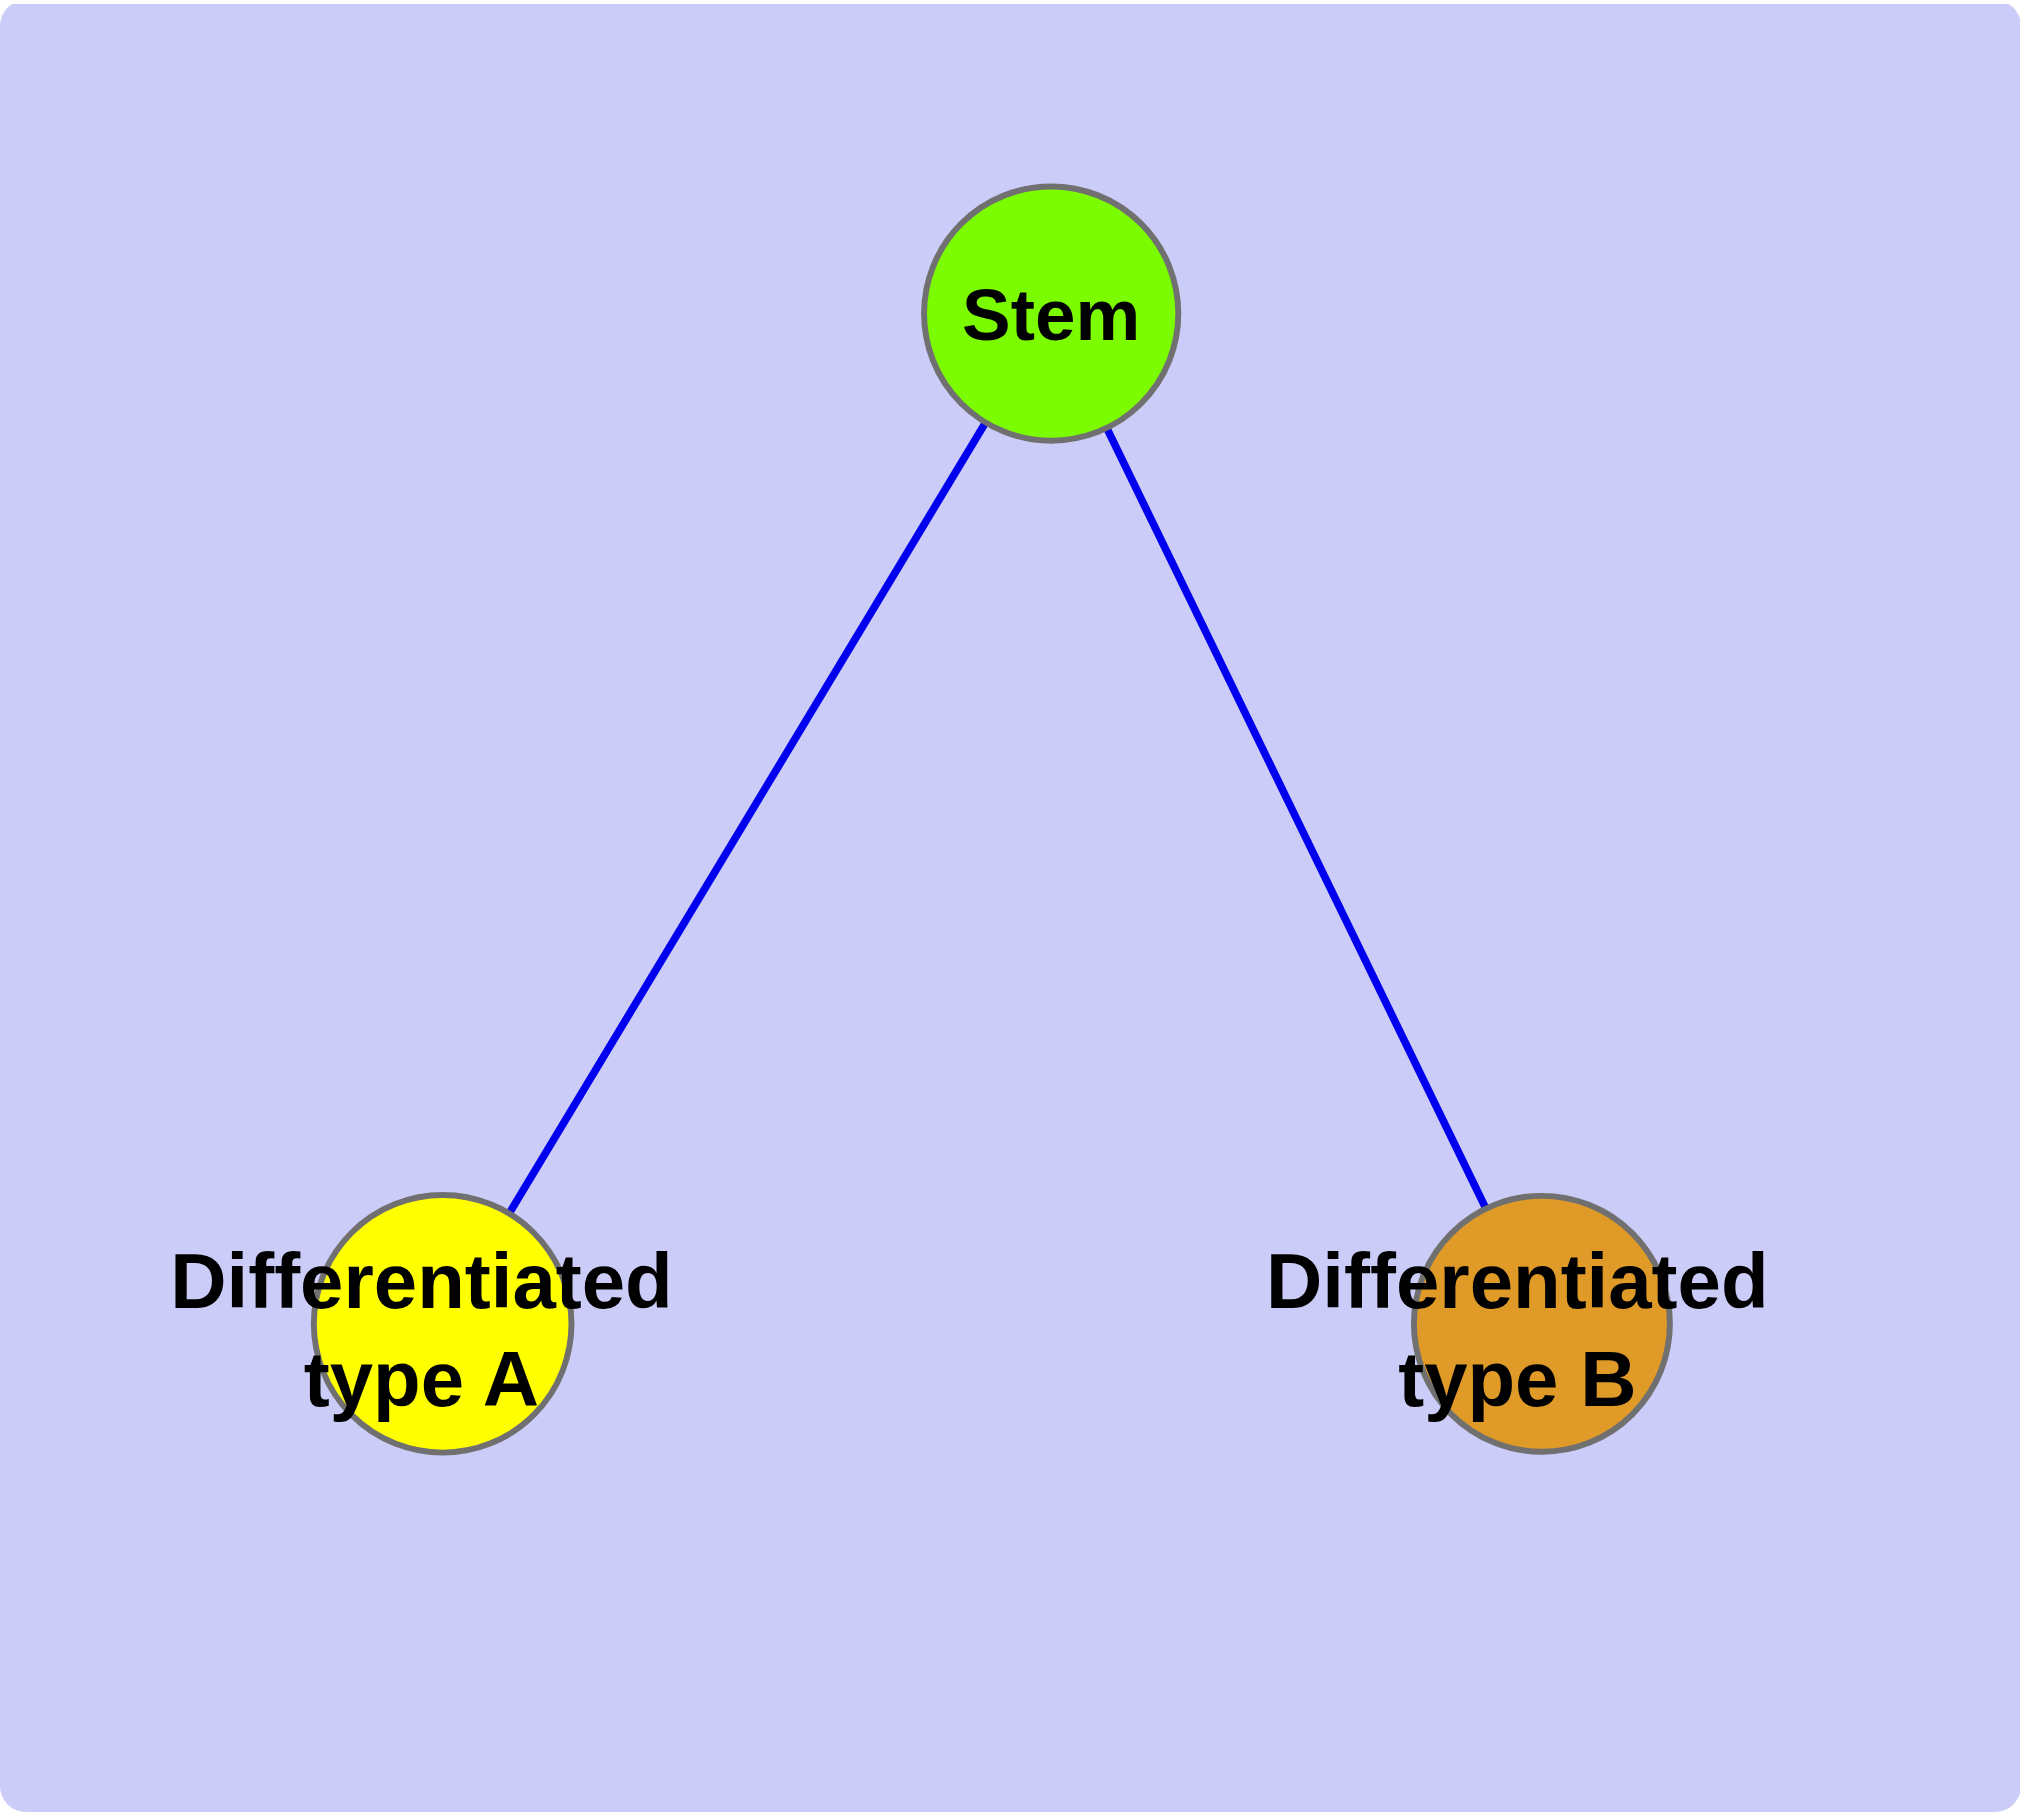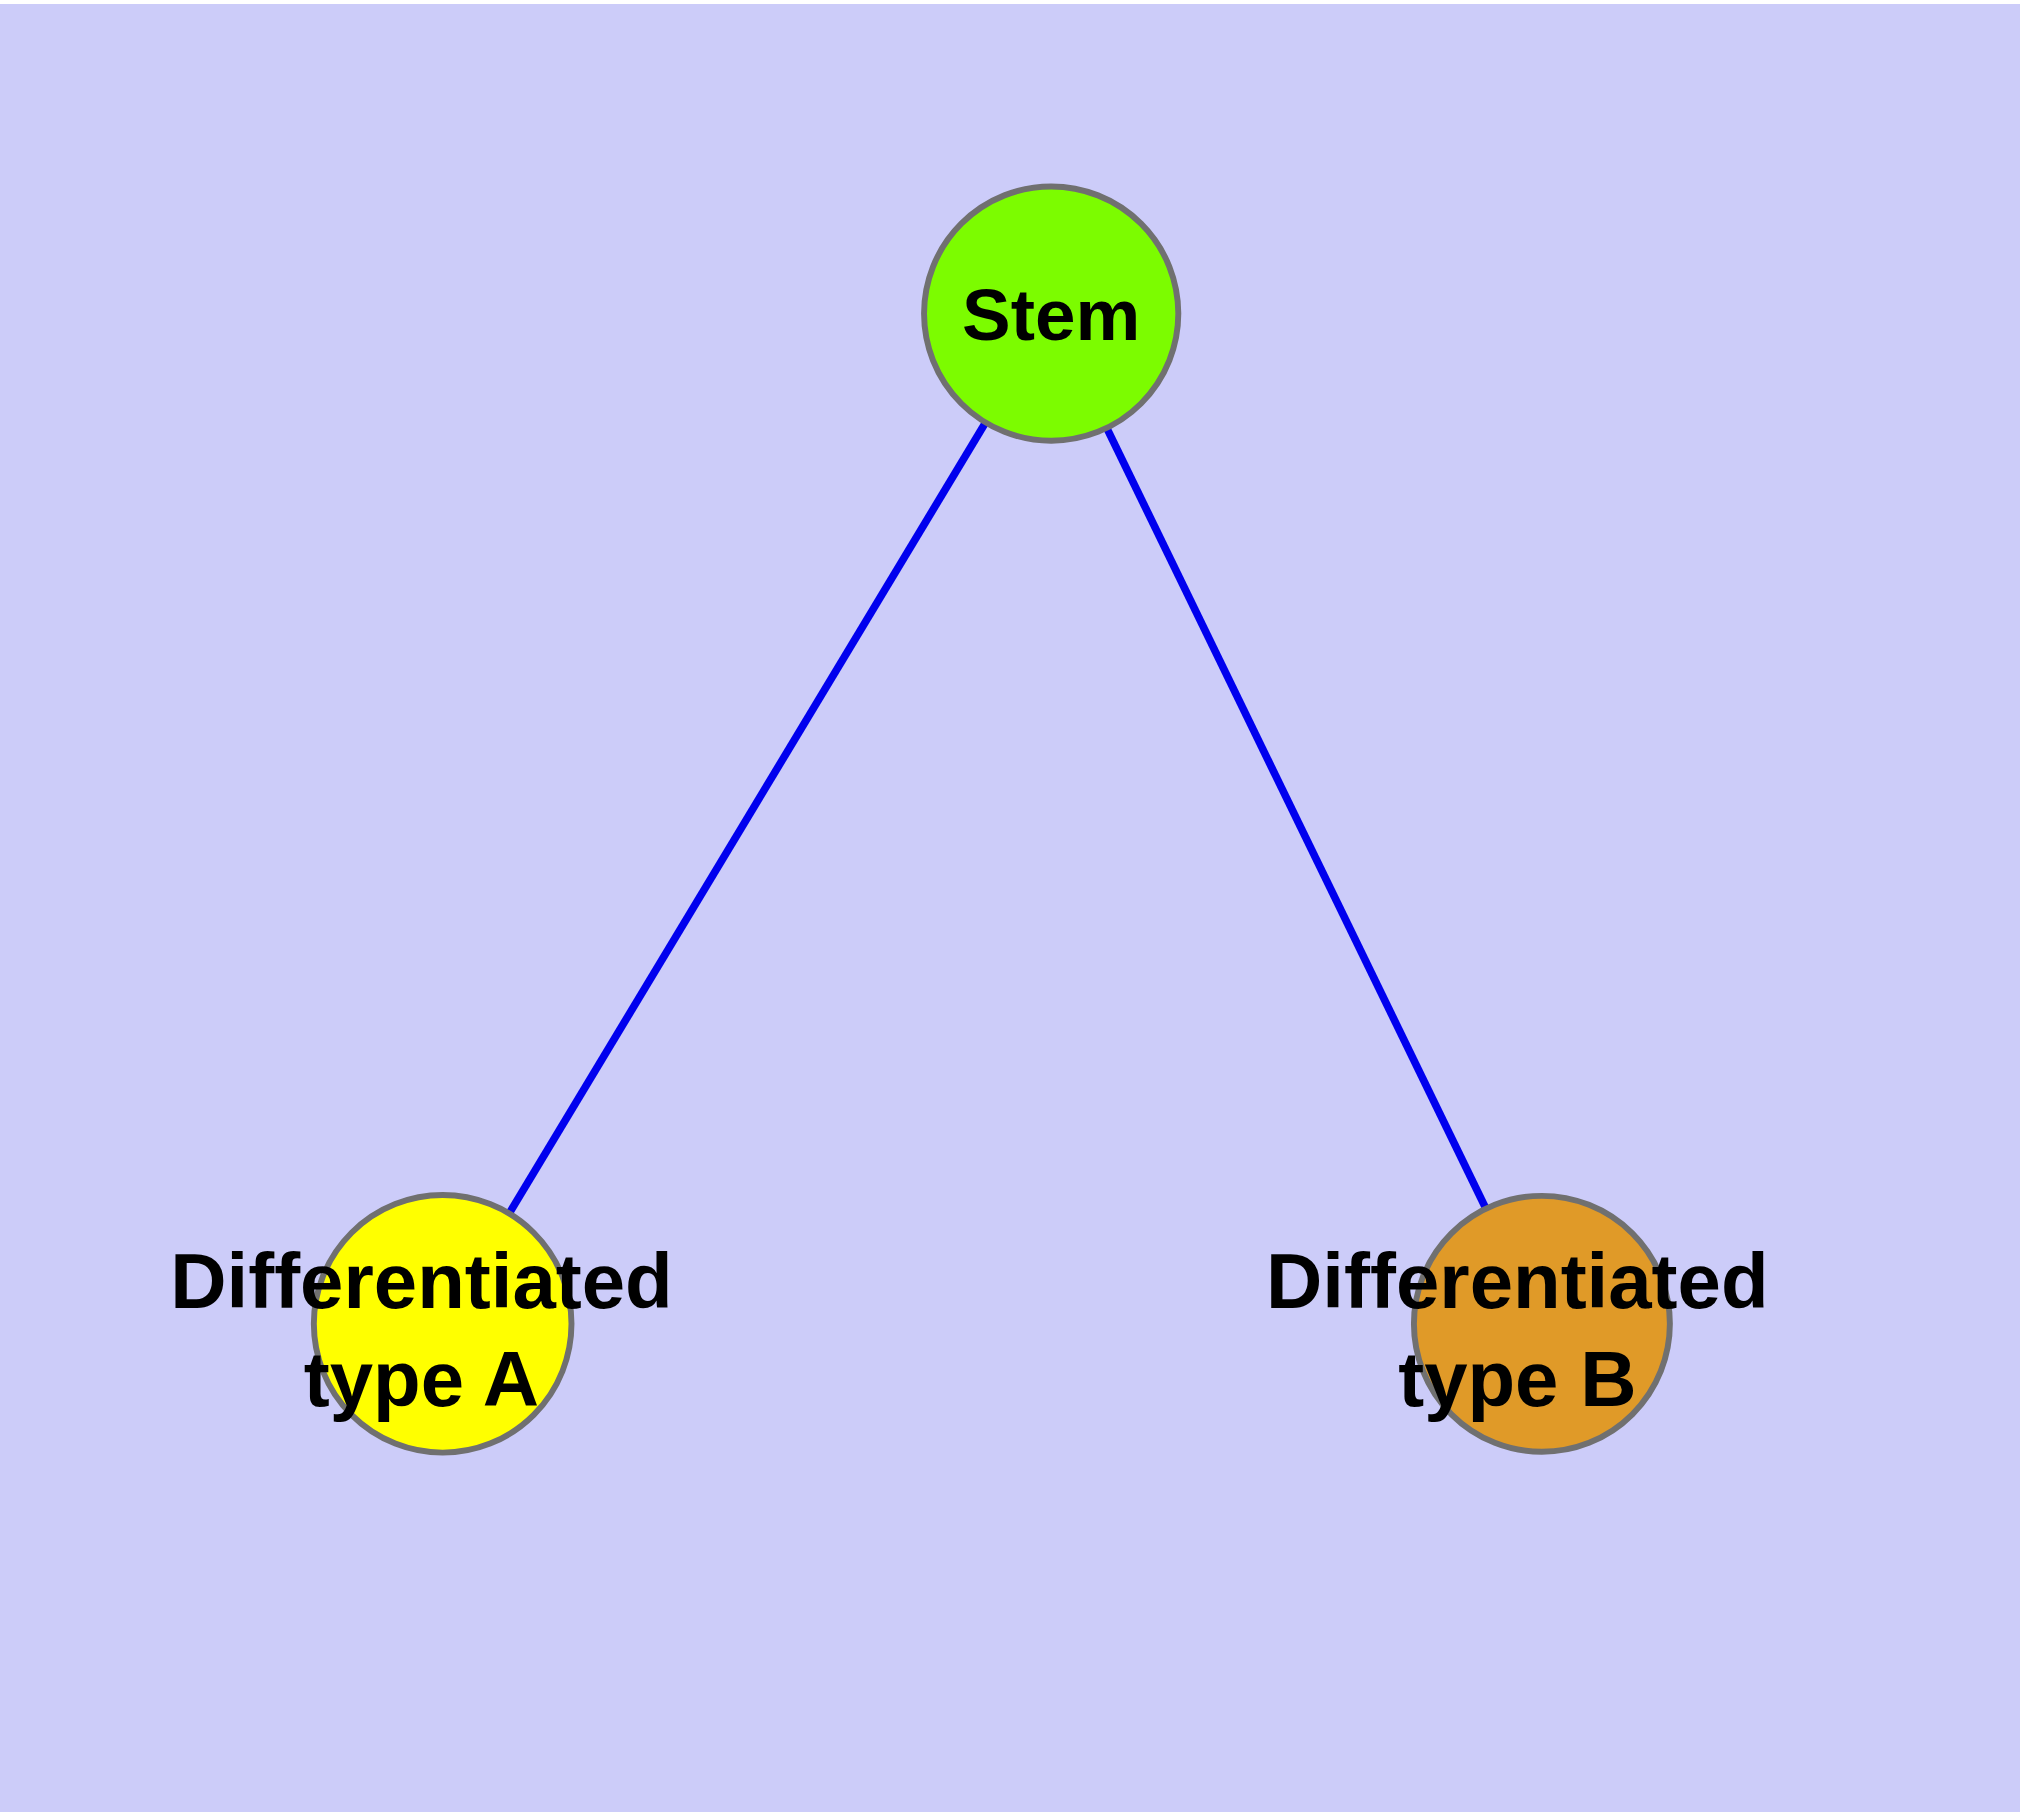--- a/index.html
+++ b/index.html
@@ -8,20 +8,21 @@
     padding: 0;
     background: #ffffff;
   }
   #canvas {
     position: relative;
     width: 2021px;
     height: 1812px;
     background: #ffffff;
     overflow: hidden;
     font-family: "Liberation Sans", "DejaVu Sans", sans-serif;
+    border-radius: 26px;
   }
   #plot-area {
     position: absolute;
     left: 0;
     top: 4.2px;
     width: 2021px;
     height: 1808px;
     background: #ccccf9;
   }
   #graph-svg {

